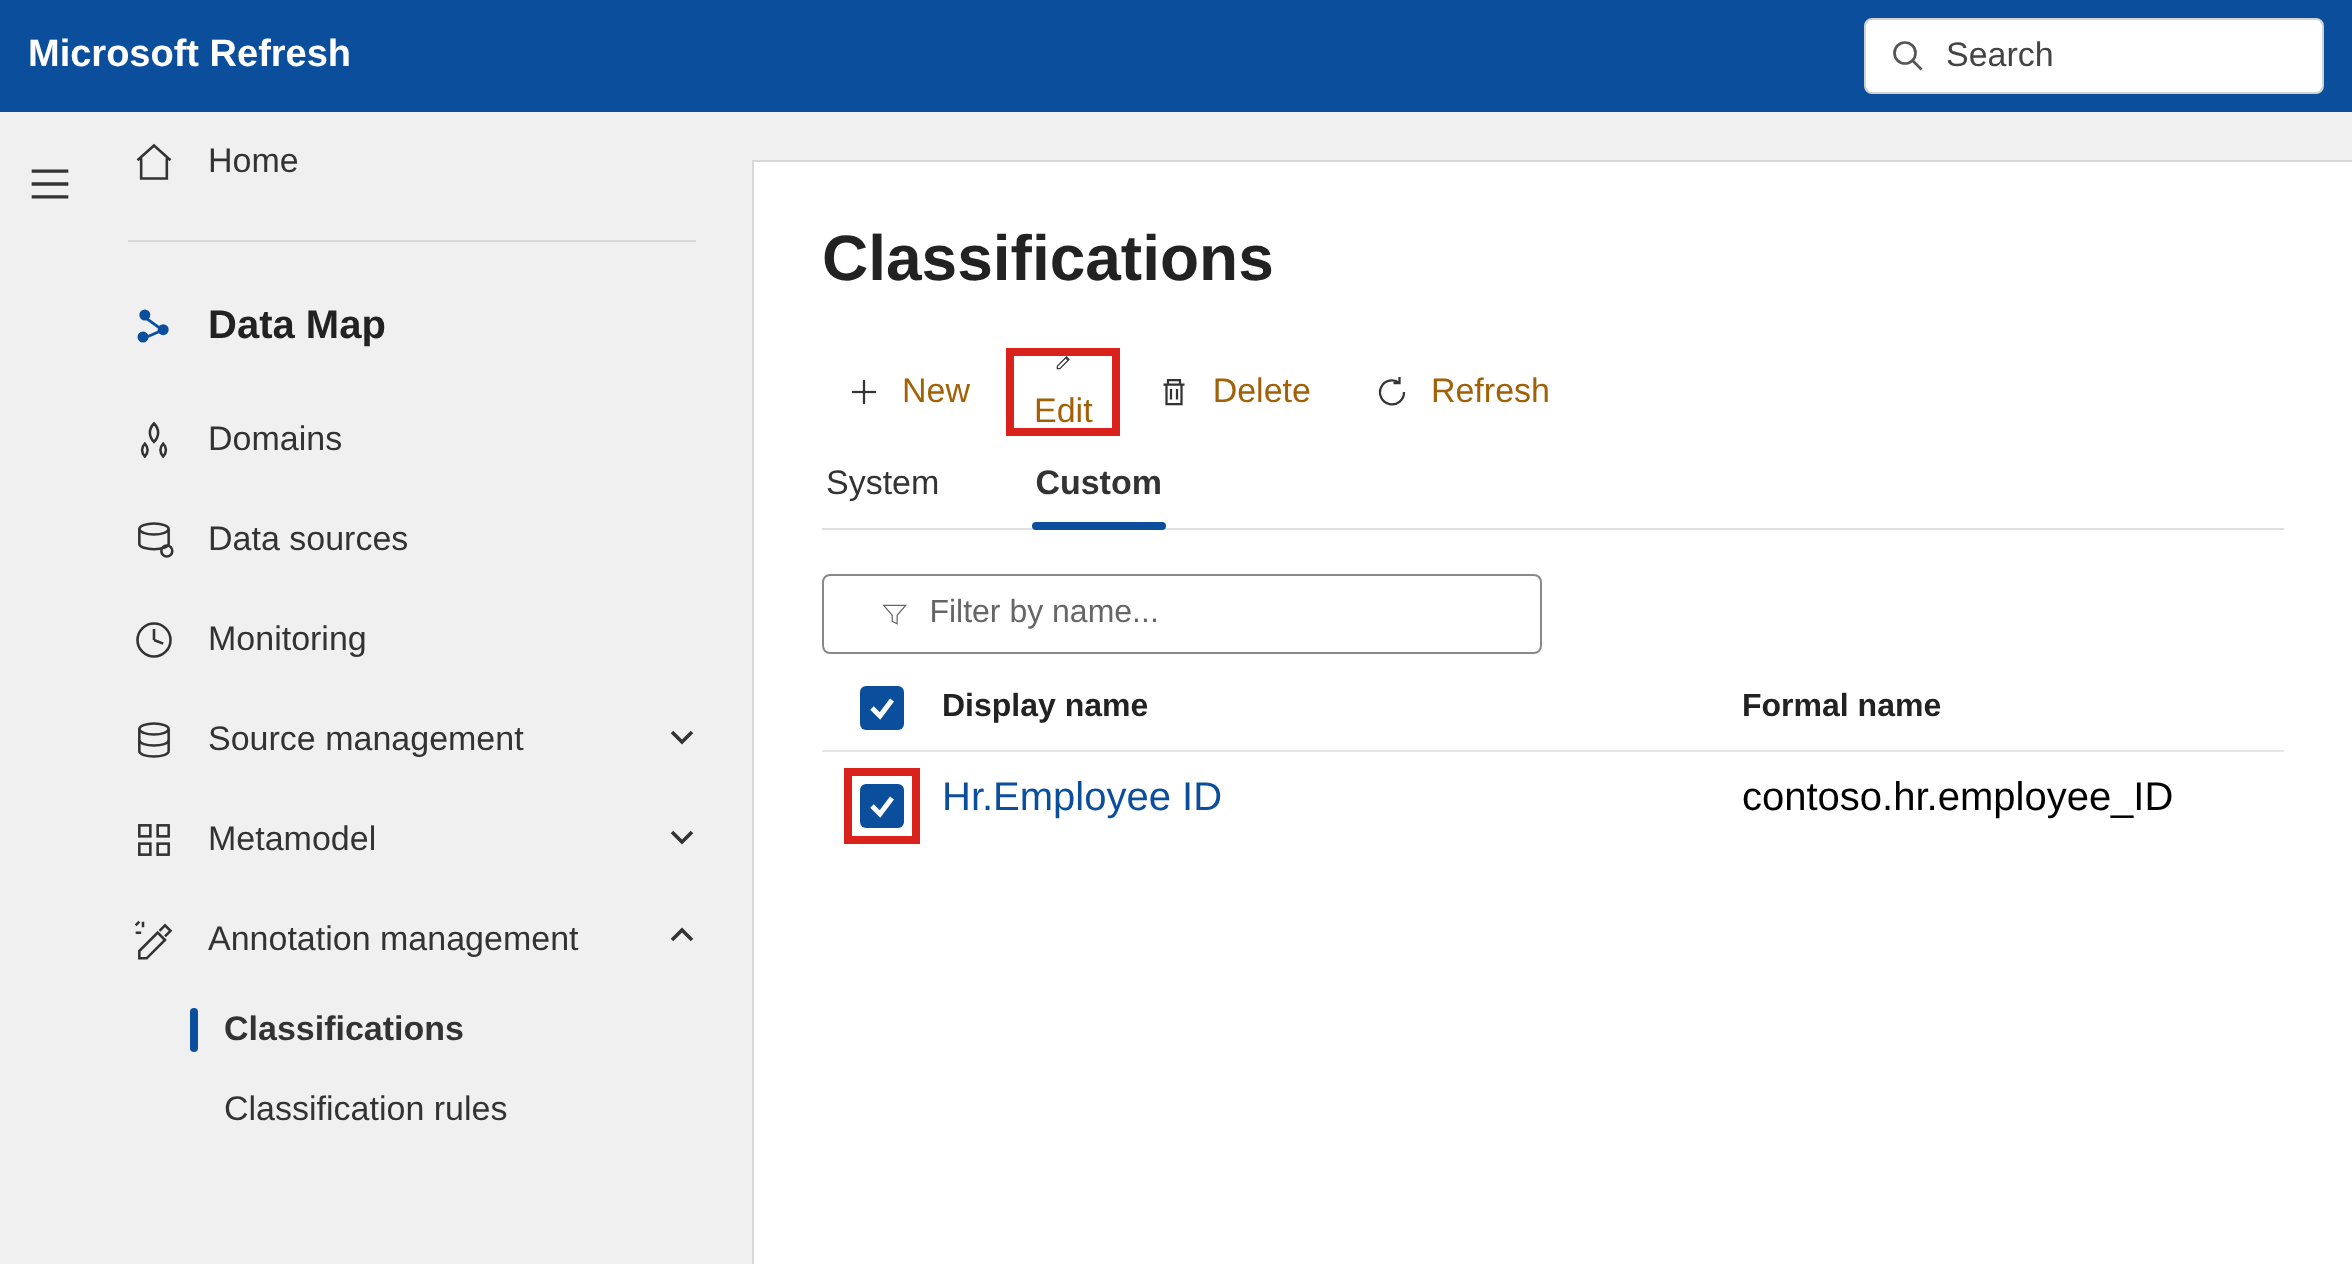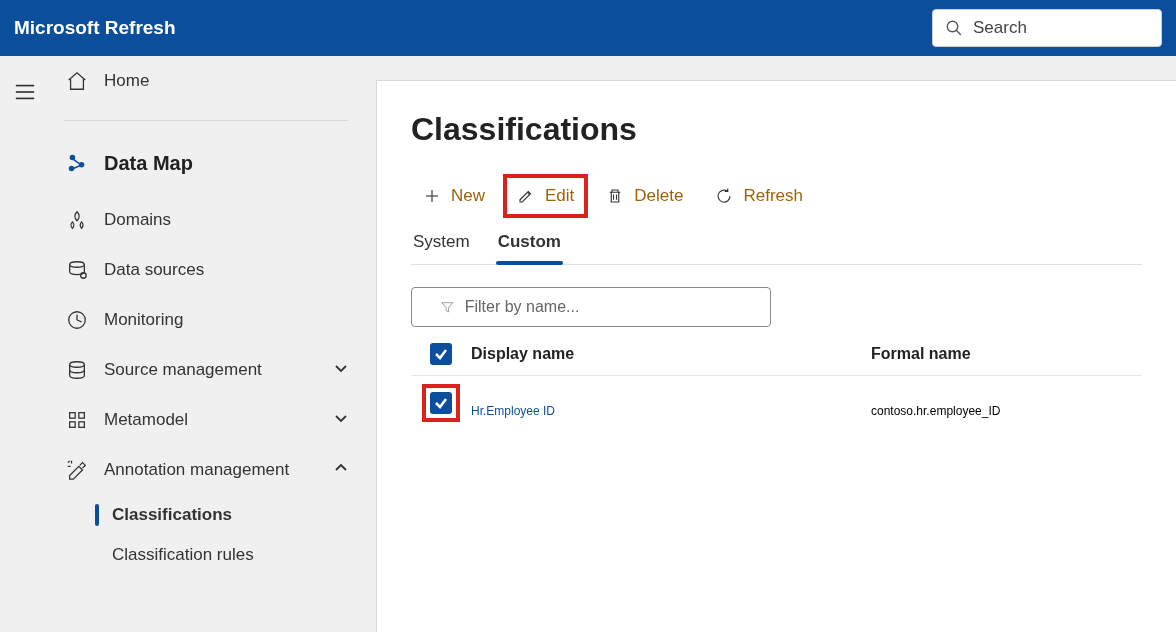--- a/index.html
+++ b/index.html
@@ -30,34 +30,34 @@
 .side-row.sub.active{ position:relative; font-weight:600; }
 .side-row.sub .lbl{ margin-left:14px; }
 .side-divider{ height:1px; background:#d8d8d8; margin:14px 18px 10px 14px; }
 
 .main{ flex:1; background:#fff; border:1px solid #d8d8d8; border-right:none; border-bottom:none; border-radius:0; margin-top:24px; padding:30px 34px 0 34px; overflow:hidden; }
 .main h1{ font-size:32px; font-weight:600; color:#222; margin-bottom:28px; }
 
 .toolbar{ display:flex; align-items:center; gap:8px; margin-bottom:4px; }
 .tbtn{ display:flex; align-items:center; height:40px; padding:0 12px; font-size:17px; color:#a16207; cursor:pointer; gap:10px; }
 .tbtn svg{ width:18px; height:18px; stroke:#333; fill:none; stroke-width:1.5; }
-.tbtn.highlight{ outline:4px solid #d9221c; outline-offset:-2px; }
+.tbtn.highlight{ outline:4px solid #d9221c; outline-offset:-2px;flex-direction:column; }
 
 .tabs{ display:flex; gap:24px; border-bottom:1px solid #e0e0e0; margin-top:6px; }
 .tab{ padding:10px 2px 12px 2px; font-size:17px; color:#333; cursor:pointer; position:relative; }
-.tab.active{ font-weight:600; }
+.tab.active{ font-weight:600;margin-left:20px; }
 .tab.active::after{ content:""; position:absolute; bottom:-1px; left:0; right:0; height:4px; background:#0b4f9c; border-radius:2px; }
 
 .filter{ margin-top:22px; width:360px; height:40px; border:1px solid #898989; border-radius:4px; display:flex; align-items:center; padding:0 28px; }
 .filter svg{ width:16px; height:16px; stroke:#666; fill:none; margin-right:10px; }
 .filter input{ border:none; outline:none; font-size:16px; width:100%; }
 .filter input::placeholder{ color:#666; }
 
 .tblhead{ display:flex; align-items:center; margin-top:16px; padding-bottom:10px; border-bottom:1px solid #e6e6e6; font-weight:600; color:#222; font-size:16px; }
-.tblrow{ display:flex; align-items:flex-end; padding:12px 0; font-size:12px; }
+.tblrow{ display:flex; align-items:flex-start; padding:12px 0; font-size:20px; }
 .col-chk{ width:60px; display:flex; justify-content:center; }
 .col-disp{ width:400px; }
 .col-form{ flex:1; }
 .link{ color:#0b4f9c; cursor:pointer; }
 
 .cbox{ width:22px; height:22px; background:#0b4f9c; border-radius:3px; display:flex; align-items:center; justify-content:center; cursor:pointer; }
 .cbox svg{ width:14px; height:14px; stroke:#fff; fill:none; stroke-width:2.5; }
 .cbox-wrap.highlight{ outline:4px solid #d9221c; padding:4px; }
 .cbox-wrap{ display:inline-flex; }
 </style>

